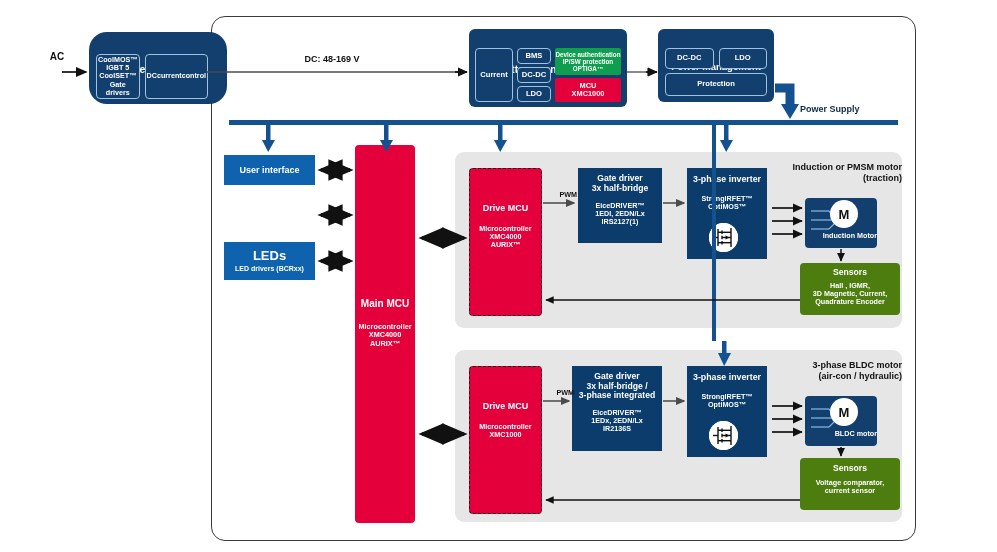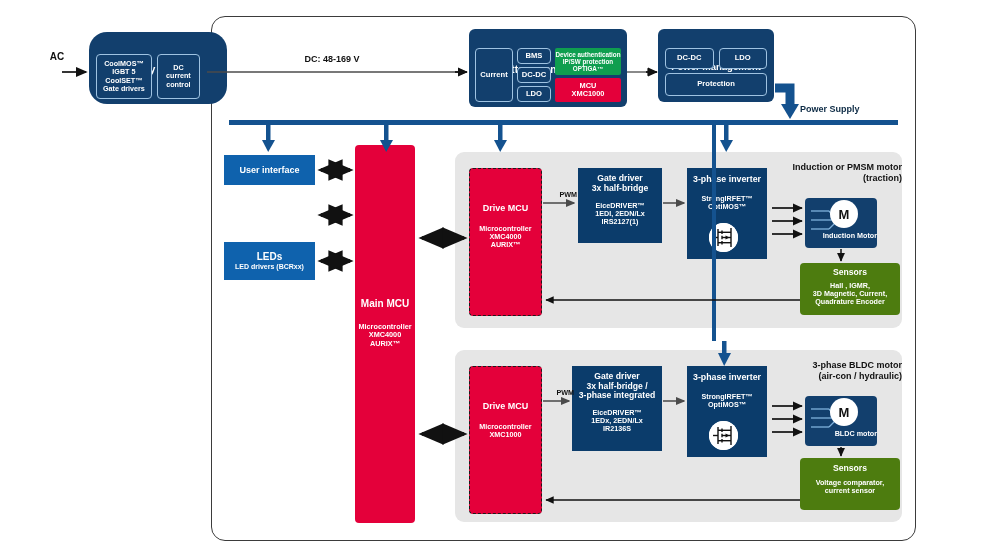--- a/index.html
+++ b/index.html
@@ -38,21 +38,21 @@
 
   <div class="blk navy" style="left:89px;top:32px;width:138px;height:72px;border-radius:18px;">
     <div class="ttl" style="font-size:10.5px;margin-top:4px;">Battery charger</div>
     <div class="abs" style="left:7px;top:22px;width:104px;height:45px;display:flex;gap:5px;">
       <div class="inner-o" style="flex:1.32;flex-direction:column;font-size:7.2px;padding:2px 1px;">
         <div>CoolMOS™</div>
         <div>IGBT 5</div>
         <div>CoolSET™</div>
         <div>Gate drivers</div>
       </div>
-      <div class="inner-o" style="flex:1;flex-direction:column;font-size:7.2px;padding:2px 1px;">
+      <div class="inner-o" style="flex:1;flex-direction:row;font-size:7.2px;padding:2px 1px;">
         <div>DC</div>
         <div>current</div>
         <div>control</div>
       </div>
     </div>
   </div>
   <div class="lbl" style="left:47px;top:51px;width:20px;font-size:10px;color:#111;">AC</div>
 
   <div class="blk navy" style="left:469px;top:29px;width:158px;height:78px;border-radius:6px;">
     <div class="ttl" style="font-size:10px;margin-top:3px;">Battery management</div>
@@ -93,21 +93,21 @@
 
   <div class="abs busbar" style="left:229px;top:120px;width:669px;height:5px;"></div>
 
   <div class="abs graypanel" style="left:455px;top:152px;width:447px;height:176px;"></div>
   <div class="abs graypanel" style="left:455px;top:350px;width:447px;height:172px;"></div>
 
   <div class="blk blue" style="left:224px;top:155px;width:91px;height:30px;">
     <div class="ttl" style="font-size:9px;">User interface</div>
   </div>
   <div class="blk blue" style="left:224px;top:242px;width:91px;height:38px;">
-    <div class="ttl" style="font-size:10px;">LEDs</div>
+    <div class="ttl" style="font-size:13px;">LEDs</div>
     <div class="sub" style="font-size:7px;margin-top:1px;">LED drivers (BCRxx)</div>
   </div>
 
   <div class="blk red" style="left:355px;top:145px;width:60px;height:378px;border-radius:4px;justify-content:flex-start;">
     <div class="ttl" style="font-size:10px;margin-top:153px;">Main MCU</div>
     <div style="margin-top:14px;font-size:7.3px;font-weight:bold;">
       <div>Microcontroller</div>
       <div>XMC4000</div>
       <div>AURIX™</div>
     </div>

